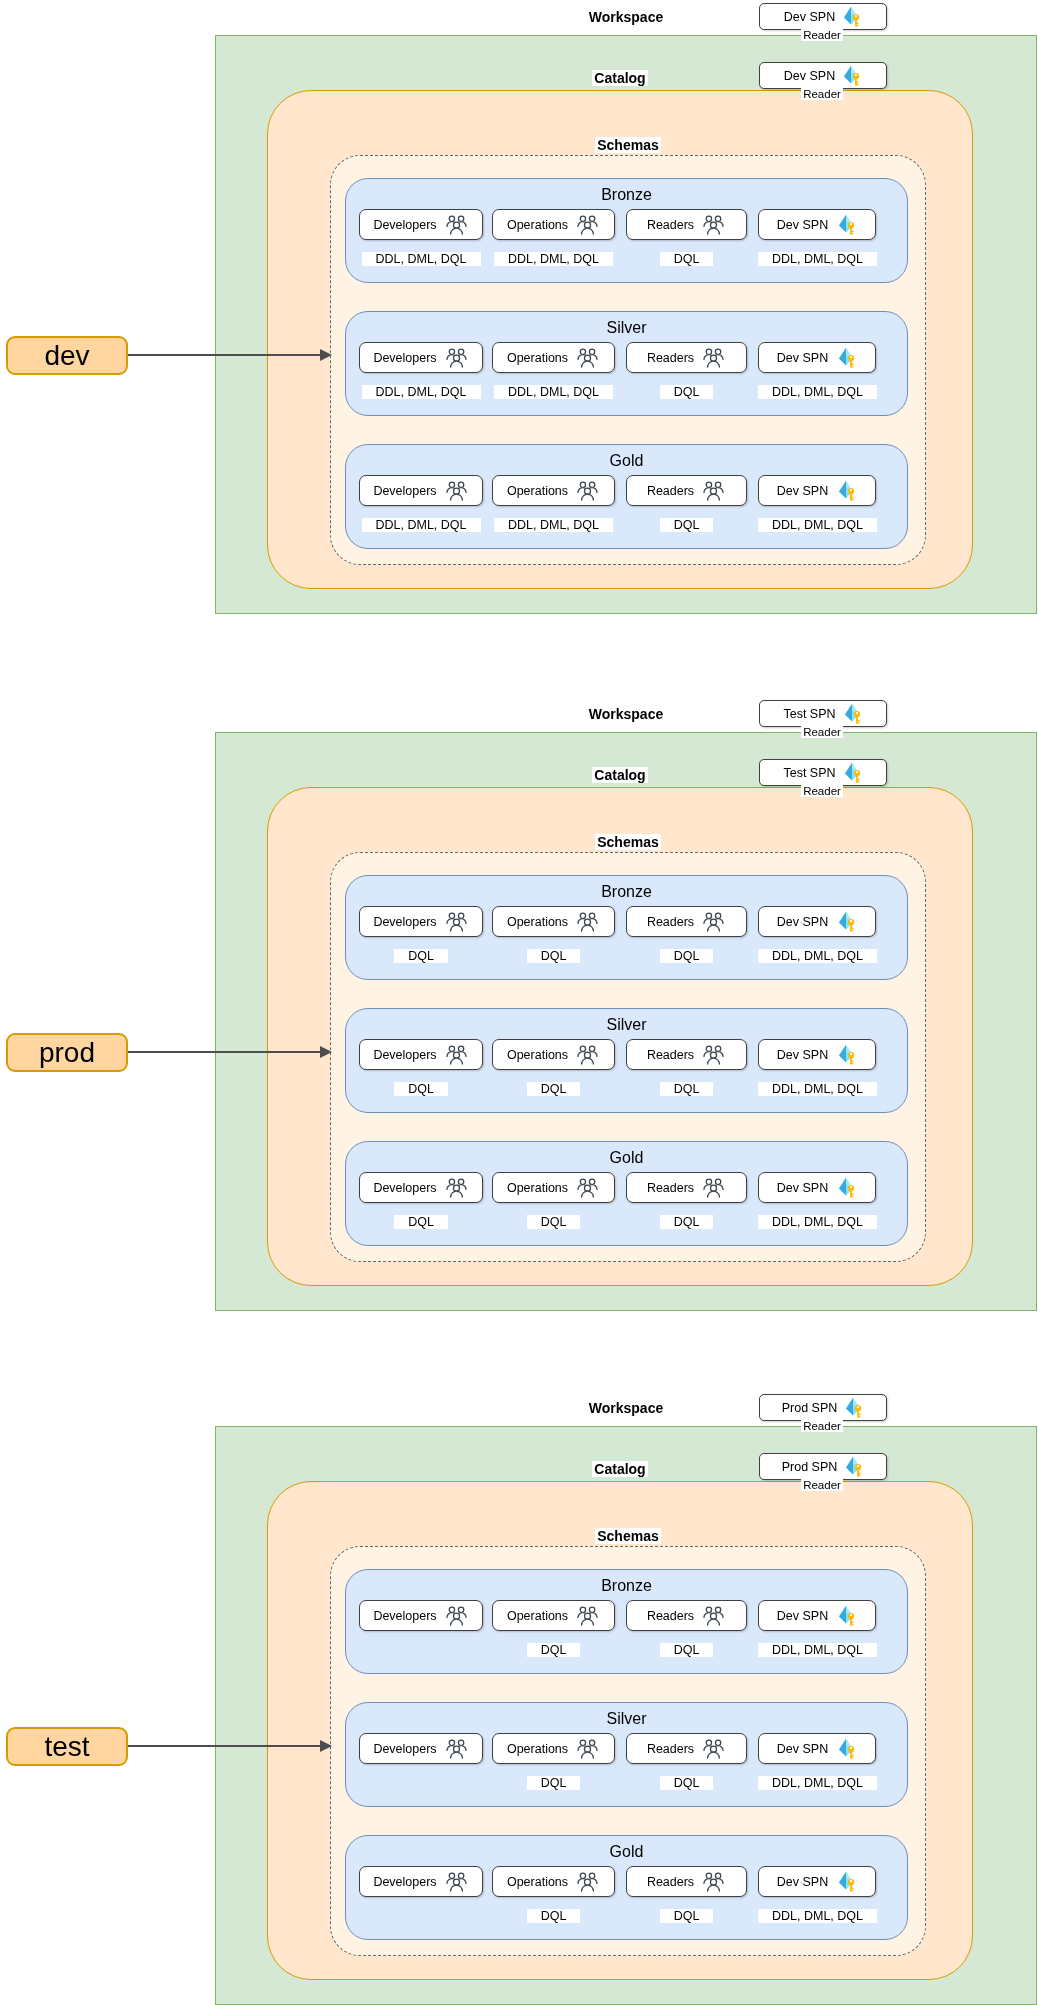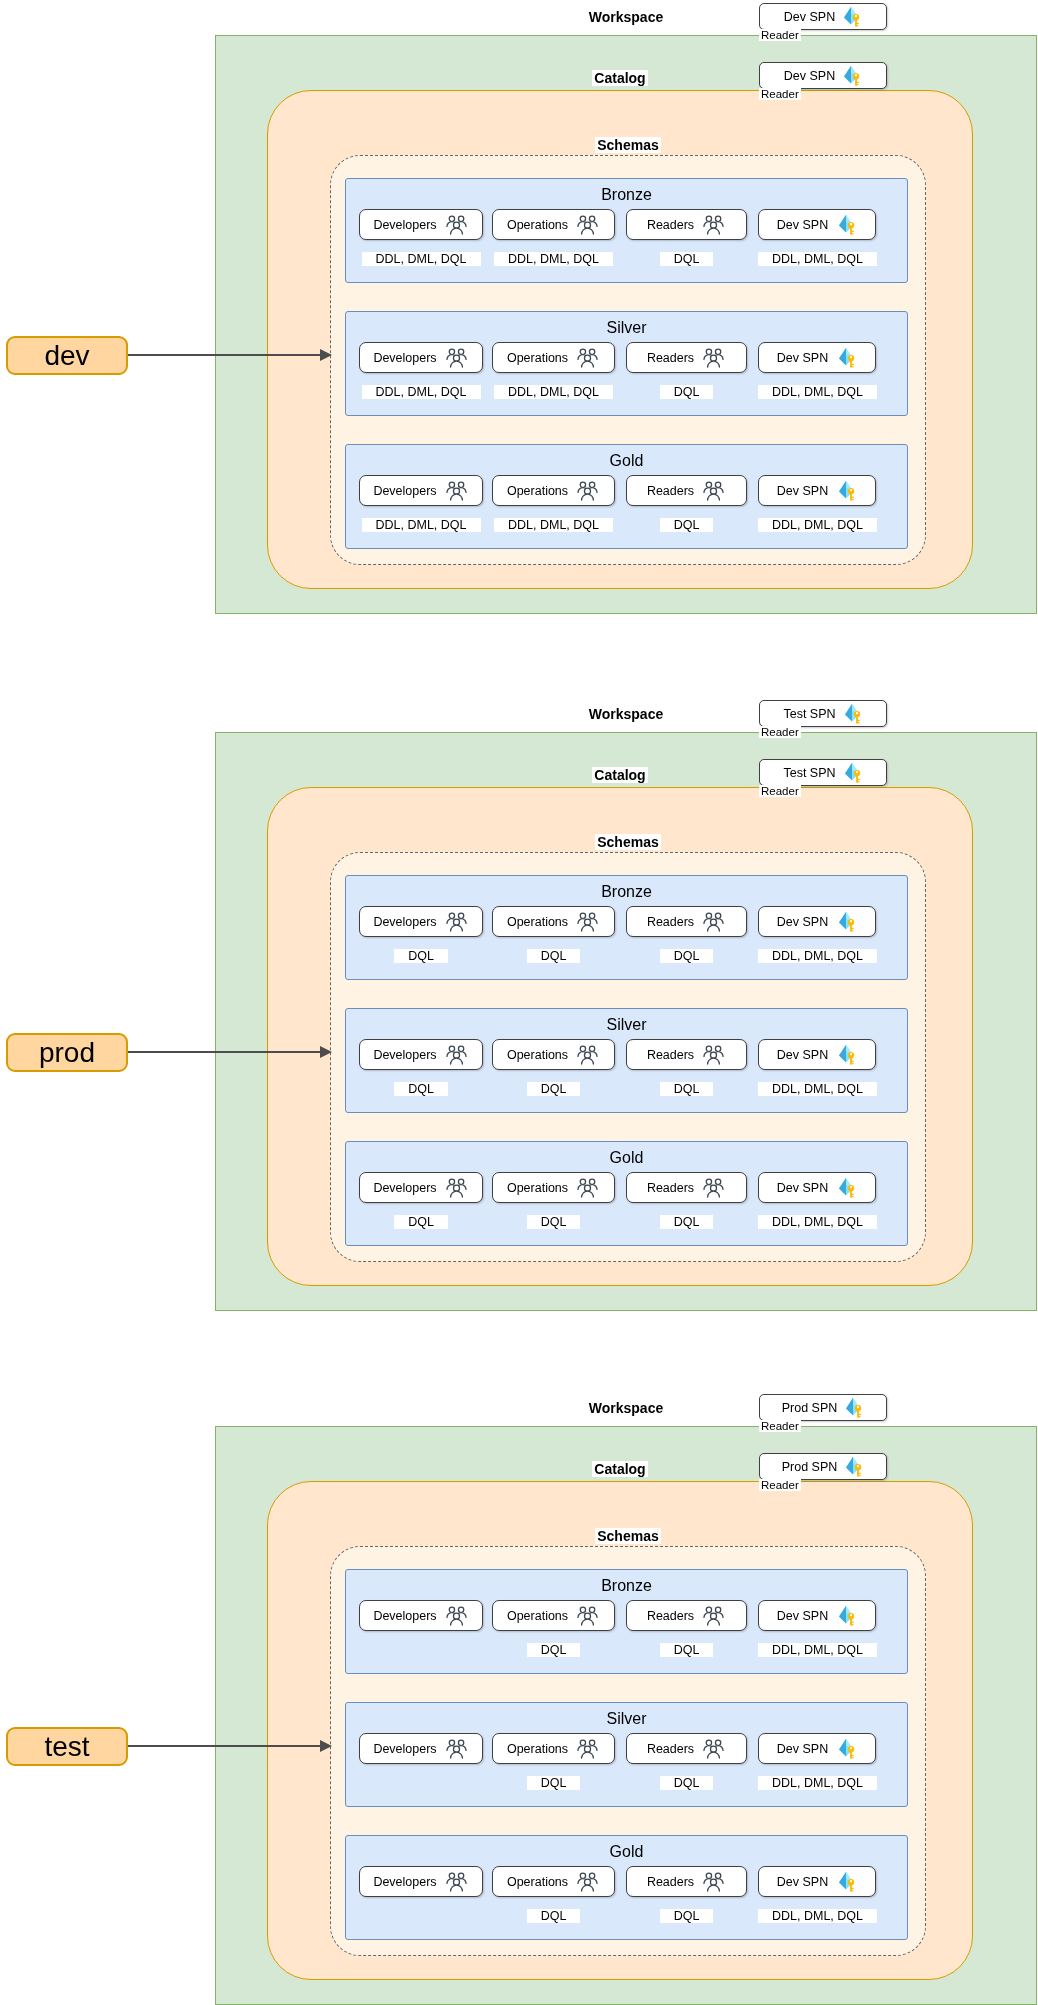--- a/index.html
+++ b/index.html
@@ -20,25 +20,25 @@
   .dashed-box{left:330px;top:155px;width:596px;height:410px;background:var(--cream-fill);border:1px dashed #666;border-radius:30px;}
   .hdr{position:absolute;text-align:center;font-weight:bold;font-size:14px;line-height:16px;}
   .hdr span{background:#fff;padding:0 2px;}
   .ws-hdr{left:215px;width:822px;top:9px;}
   .cat-hdr{left:267px;width:706px;top:70px;}
   .sch-hdr{left:330px;width:596px;top:137px;}
   .chip{position:absolute;left:759px;width:126px;height:25px;background:#fff;border:1px solid var(--box-stroke);
         border-radius:5px;display:flex;align-items:center;justify-content:center;gap:5px;font-size:12.5px;
         box-shadow:1px 1px 2px rgba(0,0,0,.2);}
   .chip-ws{top:3px;} .chip-cat{top:62px;}
-  .reader{position:absolute;left:759px;width:126px;text-align:left;font-size:11.5px;line-height:13px;}
+  .reader{position:absolute;left:759px;width:126px;text-align:center;font-size:11.5px;line-height:13px;}
   .reader-ws{top:29px;} .reader-cat{top:88px;}
   .reader span{background:#fff;padding:0 2px;}
   .row{position:absolute;left:345px;width:563px;height:105px;background:var(--blue-fill);
-       border:1px solid var(--blue-stroke);border-radius:3px;box-sizing:border-box;}
+       border:1px solid var(--blue-stroke);border-radius:23px;box-sizing:border-box;}
   .row-title{position:absolute;top:7px;left:0;width:100%;text-align:center;font-size:16px;}
   .gbox{position:absolute;top:30px;height:31px;background:#fff;border:1px solid var(--box-stroke);border-radius:7px;
         display:flex;align-items:center;justify-content:center;gap:7px;font-size:12.5px;box-sizing:border-box;
         box-shadow:1px 1px 2px rgba(0,0,0,.2);}
   .perm{position:absolute;top:73px;text-align:center;font-size:12.5px;line-height:15px;}
   .perm span{background:#fff;padding:0 14px;white-space:nowrap;}
   .env-label{position:absolute;left:6px;top:336px;width:122px;height:39px;background:var(--env-fill);
              border:2px solid var(--env-stroke);border-radius:9px;display:flex;align-items:center;justify-content:center;
              font-size:28px;box-sizing:border-box;}
   .arrow-line{position:absolute;left:128px;top:354px;width:193px;height:2px;background:var(--arrow-color);}

